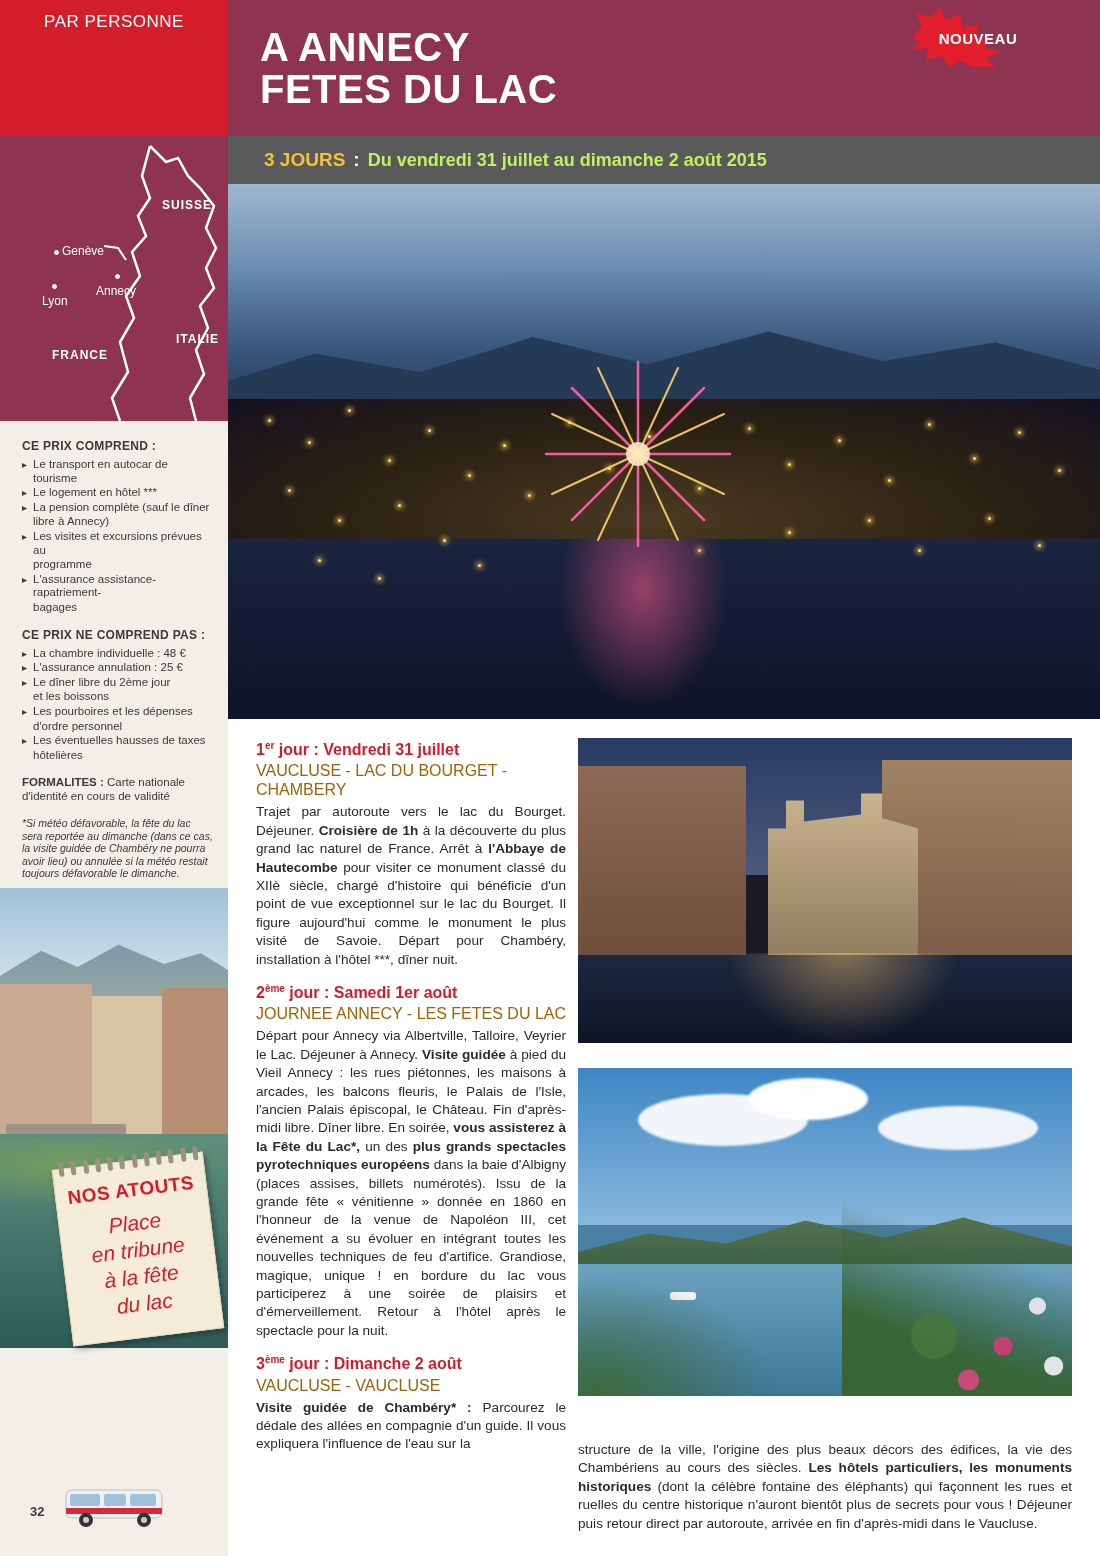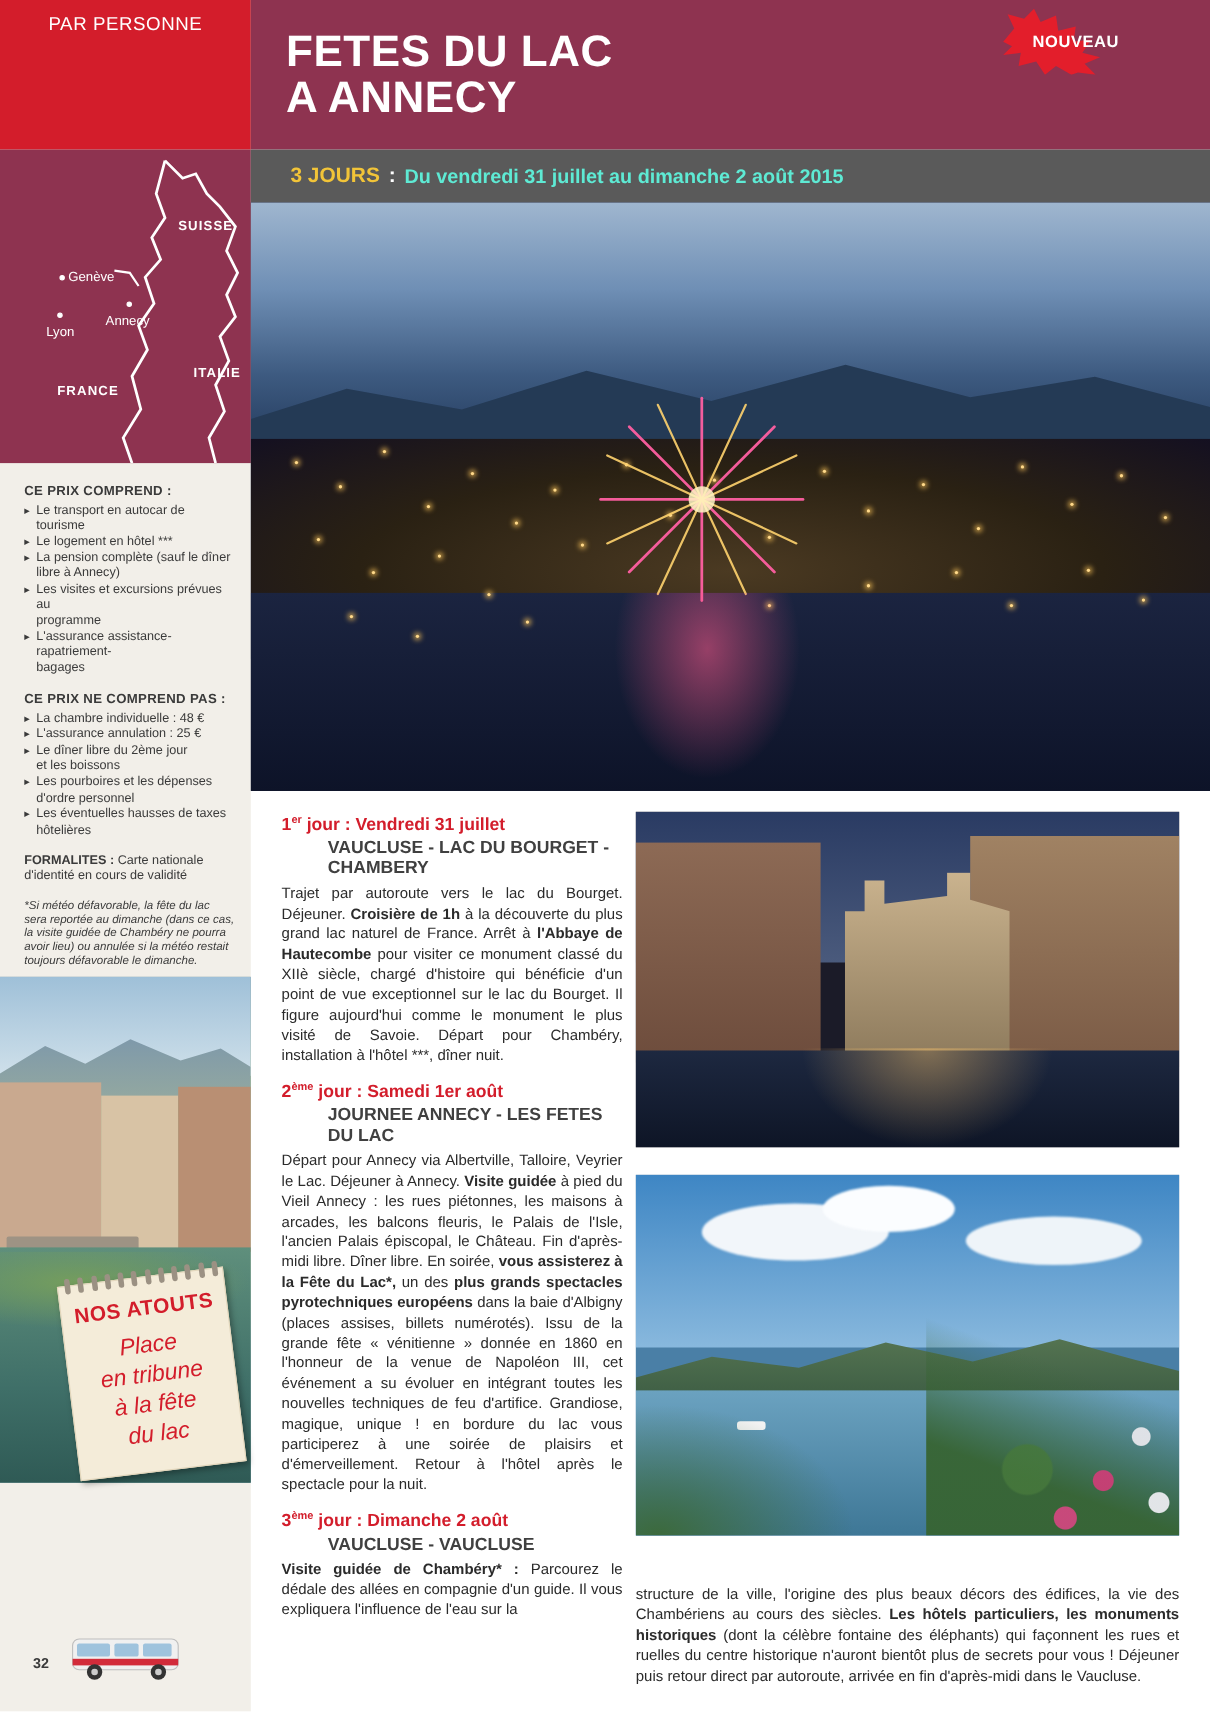--- a/index.html
+++ b/index.html
@@ -159,21 +159,21 @@
     position: absolute; left: 228px; top: 136px;
     width: 872px; height: 48px;
     background: #5a5a5a;
     display: flex; align-items: center;
   }
   .datebar .jours {
     color: #f2c438; font-size: 19px; font-weight: bold;
     padding-left: 36px;
   }
   .datebar .colon { color: #fff; font-size: 19px; font-weight: bold; padding: 0 8px; }
-  .datebar .dates { color: #5eead4; font-size: 18px; font-weight: bold; }
+  .datebar .dates { color: #bef264; font-size: 18px; font-weight: bold; }
 
   
   .hero {
     position: absolute; left: 228px; top: 184px;
     width: 872px; height: 535px;
     overflow: hidden;
     background: #0a1630;
   }
   .hero-sky { position:absolute; inset:0 0 58% 0;
     background: linear-gradient(180deg,#9fb6cf 0%, #6f8fb5 35%, #3d5a80 70%, #233a5c 100%); }
@@ -201,22 +201,22 @@
   .col-left {
     position: absolute; left: 256px; top: 740px;
     width: 310px;
   }
   .day-head {
     font-size: 16px; font-weight: bold; color: #d31d2b;
     margin-bottom: 2px;
   }
   .day-head sup { font-size: 10px; }
   .day-route {
-    font-size: 16px; font-weight: bold; color: #404040;
-    line-height: 19px; margin-bottom: 4px; margin-left: 42px;
+    font-size: 16px; font-weight: normal; color: #a16207;
+    line-height: 19px; margin-bottom: 4px;
   }
   .day-body {
     font-size: 13.6px; line-height: 18.4px; color: #2b2b2b;
     text-align: justify;
   }
   .day-body b { font-weight: bold; }
   .block-gap { height: 14px; }
 
   .photo-top {
     position: absolute; left: 578px; top: 738px;
@@ -377,22 +377,22 @@
     <circle cx="26" cy="38" r="7" fill="#333"></circle>
       <circle cx="26" cy="38" r="3" fill="#ccc"></circle>
     <circle cx="84" cy="38" r="7" fill="#333"></circle>
       <circle cx="84" cy="38" r="3" fill="#ccc"></circle>
   </svg>
   <div class="page-num">32</div>
 </div>
 
 <div class="header">
   <div class="header-title">
+    <div>A ANNECY</div>
     <div>FETES DU LAC</div>
-    <div>A ANNECY</div>
   </div>
   <div class="nouveau">
     <svg width="140" height="60" viewBox="0 0 140 60">
       <polygon points="4,30 14,18 8,5 23,9 32,0 38,12 52,6 54,20 70,16 68,30 84,28 76,40 92,44 78,50 88,60 72,58 66,60 52,52 42,60 34,48 18,52 20,40 4,42 12,34" fill="#e31e2b"></polygon>
     </svg>
     <div class="nouveau-text">NOUVEAU</div>
   </div>
 </div>
 
 <div class="datebar">

